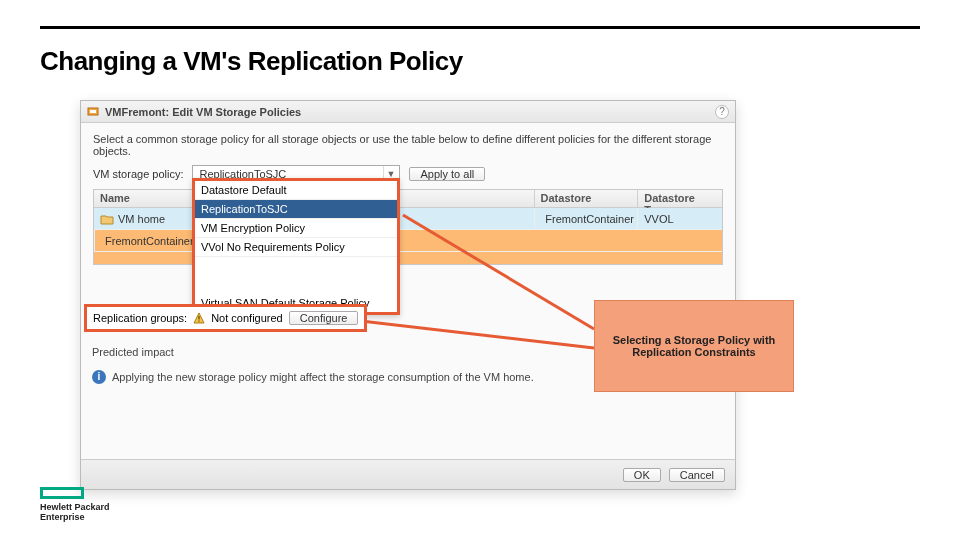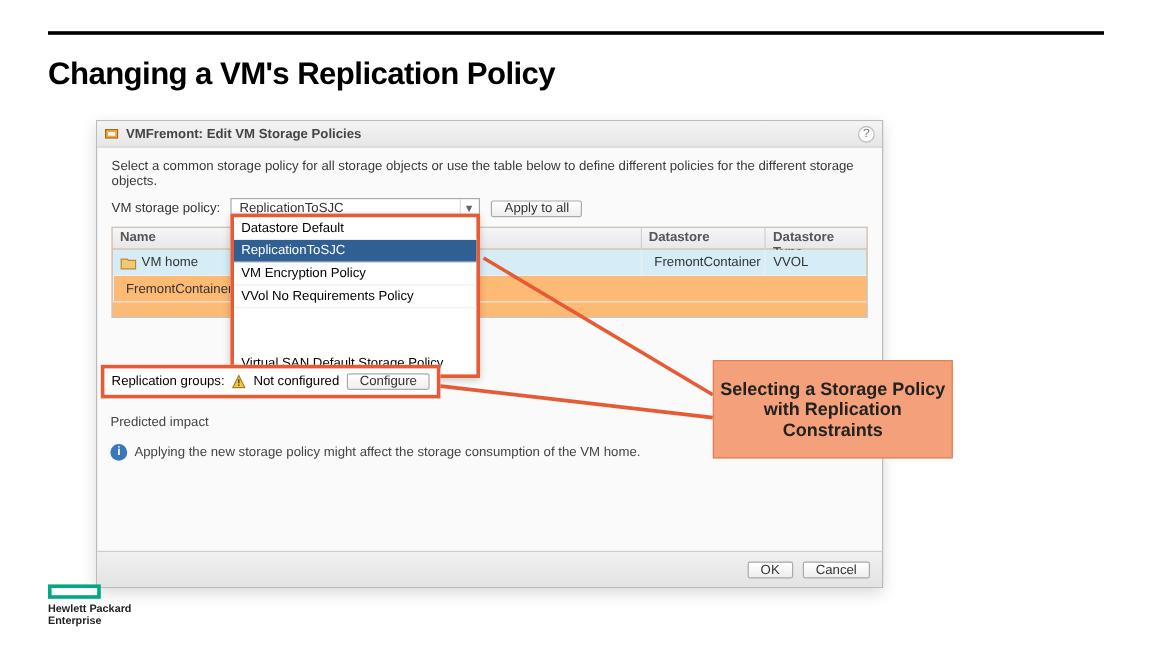--- a/index.html
+++ b/index.html
@@ -104,24 +104,24 @@
   }
   .info-icon { width:14px; height:14px; border-radius:50%; background:#3b76bd; color:#fff; font-size:10px; text-align:center; line-height:14px; font-weight:bold;}
 
   .dlg-footer {
     position:absolute; left:0; right:0; bottom:0; height:30px;
     background:linear-gradient(#f0f0f0,#e3e3e3); border-top:1px solid #ccc;
     display:flex; justify-content:flex-end; align-items:center; gap:8px; padding:0 10px;
   }
 
   .callout {
-    position:absolute; left:594px; top:300px; width:200px; height:82px;
+    position:absolute; left:594px; top:300px; width:200px; height:92px;
     background:#f4a07b; border:1px solid #e08057; z-index:6;
     display:flex; align-items:center; justify-content:center; text-align:center;
-    font-weight:bold; font-size:15px; color:#222; padding:4px;
+    font-weight:bold; font-size:11px; color:#222; padding:4px;
   }
   .conn-lines { position:absolute; left:0; top:0; width:960px; height:540px; pointer-events:none; z-index:4; }
 
   .hpe-logo {
     position:absolute; left:40px; bottom:18px;
   }
   .hpe-bar { width:44px; height:12px; border:3px solid #01a982; margin-bottom:4px;}
   .hpe-text { font-size:9px; font-weight:bold; color:#222; line-height:1.05;}
 </style>
 </head>

